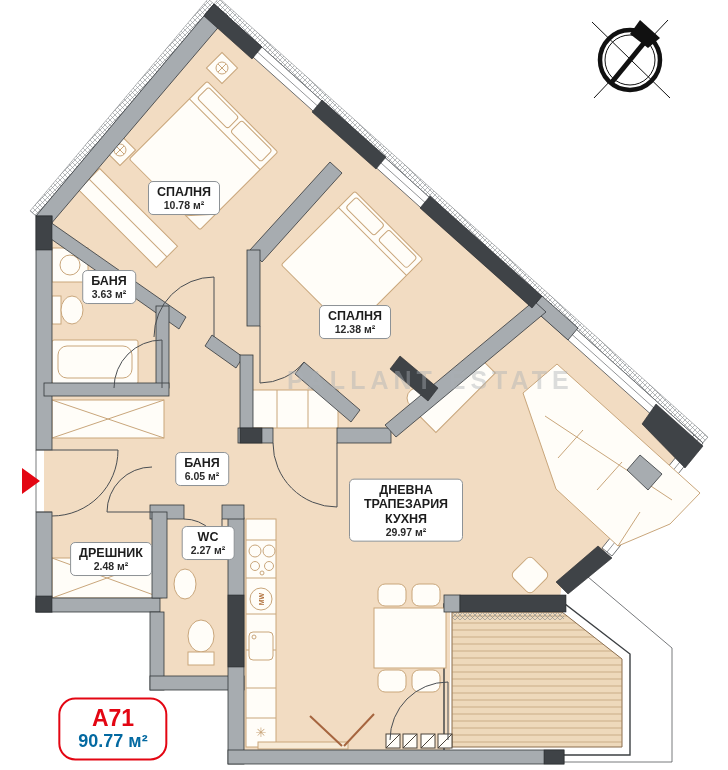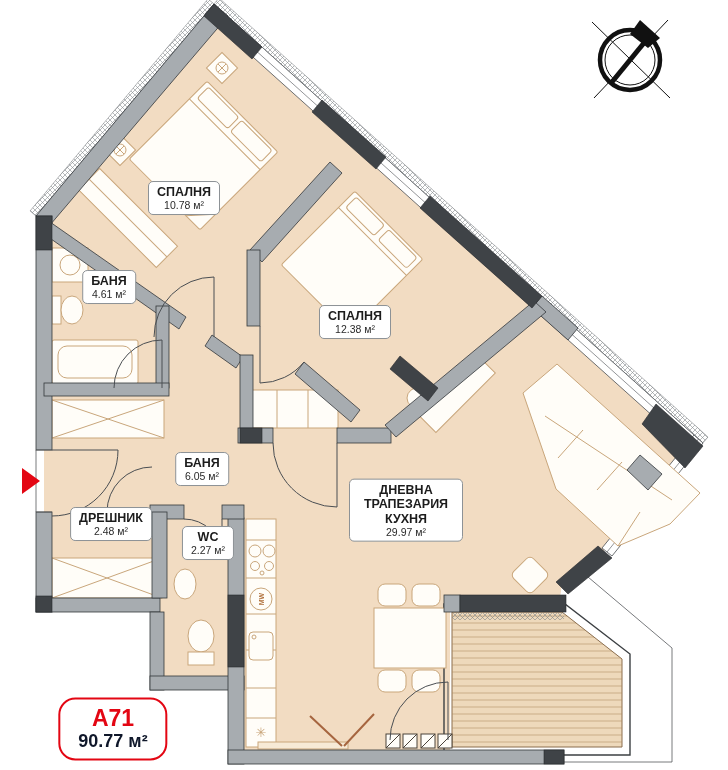--- a/index.html
+++ b/index.html
@@ -3,27 +3,27 @@
 <meta charset="utf-8">
 <style>
   html,body{margin:0;padding:0;background:#fff;}
   .stage{position:relative;width:728px;height:770px;background:#ffffff;
          font-family:"Liberation Sans",sans-serif;overflow:hidden;}
   .plan-svg{position:absolute;left:0;top:0;}
   .room-label{position:absolute;transform:translate(-50%,-50%);
     background:#fff;border:1.3px solid #8d9296;border-radius:5px;
     padding:3px 8px 2px 8px;text-align:center;white-space:nowrap;z-index:5;}
   .room-label .rn{font-size:12.5px;font-weight:bold;color:#1c1c1c;line-height:1.15;}
-  .room-label .ra{font-size:10.5px;font-weight:normal;color:#2a2a2a;line-height:1.2;}
+  .room-label .ra{font-size:10.5px;font-weight:bold;color:#2a2a2a;line-height:1.2;}
   .room-label.wide{white-space:normal;width:96px;}
   .unit-badge{position:absolute;transform:translate(-50%,-50%);
     background:#fff;border:2px solid #e30613;border-radius:17px;
     padding:6px 18px 7px 18px;text-align:center;z-index:5;}
   .unit-badge .code{font-size:23px;font-weight:bold;color:#e30613;line-height:1.1;}
-  .unit-badge .tarea{font-size:18px;font-weight:bold;color:#0f172a;line-height:1.15;}
+  .unit-badge .tarea{font-size:18px;font-weight:bold;color:#0369a1;line-height:1.15;}
   .watermark{position:absolute;left:287px;top:366px;font-size:25px;font-weight:bold;
     letter-spacing:5px;color:#aab0b5;opacity:.42;z-index:4;pointer-events:none;}
   .entry-arrow{position:absolute;left:22px;top:468px;width:0;height:0;z-index:5;
     border-top:13px solid transparent;border-bottom:13px solid transparent;
     border-left:18px solid #e30613;}
 </style>
 </head>
 <body>
 
 <div class="stage">
@@ -236,40 +236,41 @@
 
   <g stroke="#111" fill="none">
     <circle cx="630" cy="60" r="30" stroke-width="4.5"></circle>
     <circle cx="630" cy="60" r="25" stroke-width="1"></circle>
     <path d="M594,98 L668,20 M592,22 L670,98" stroke-width="1"></path>
     <path d="M612,82 L648,38" stroke-width="5"></path>
     <path d="M640,20 L660,38 L648,48 L630,34 Z" fill="#111" stroke="none"></path>
   </g>
 </svg>
 
+  <div class="watermark">PALLANT ESTATE</div>
 
   <div class="entry-arrow"></div>
 
   <div class="room-label" style="left:184px;top:198px">
     <div class="rn">СПАЛНЯ</div>
     <div class="ra">10.78 м²</div>
   </div>
   <div class="room-label" style="left:109px;top:287px">
     <div class="rn">БАНЯ</div>
-    <div class="ra">4.61 м²</div>
+    <div class="ra">3.63 м²</div>
   </div>
   <div class="room-label" style="left:355px;top:322px">
     <div class="rn">СПАЛНЯ</div>
     <div class="ra">12.38 м²</div>
   </div>
   <div class="room-label" style="left:202px;top:469px">
     <div class="rn">БАНЯ</div>
     <div class="ra">6.05 м²</div>
   </div>
-  <div class="room-label" style="left:111px;top:524px">
+  <div class="room-label" style="left:111px;top:559px">
     <div class="rn">ДРЕШНИК</div>
     <div class="ra">2.48 м²</div>
   </div>
   <div class="room-label" style="left:208px;top:543px">
     <div class="rn">WC</div>
     <div class="ra">2.27 м²</div>
   </div>
   <div class="room-label wide" style="left:406px;top:510px">
     <div class="rn">ДНЕВНА ТРАПЕЗАРИЯ КУХНЯ</div>
     <div class="ra">29.97 м²</div>

